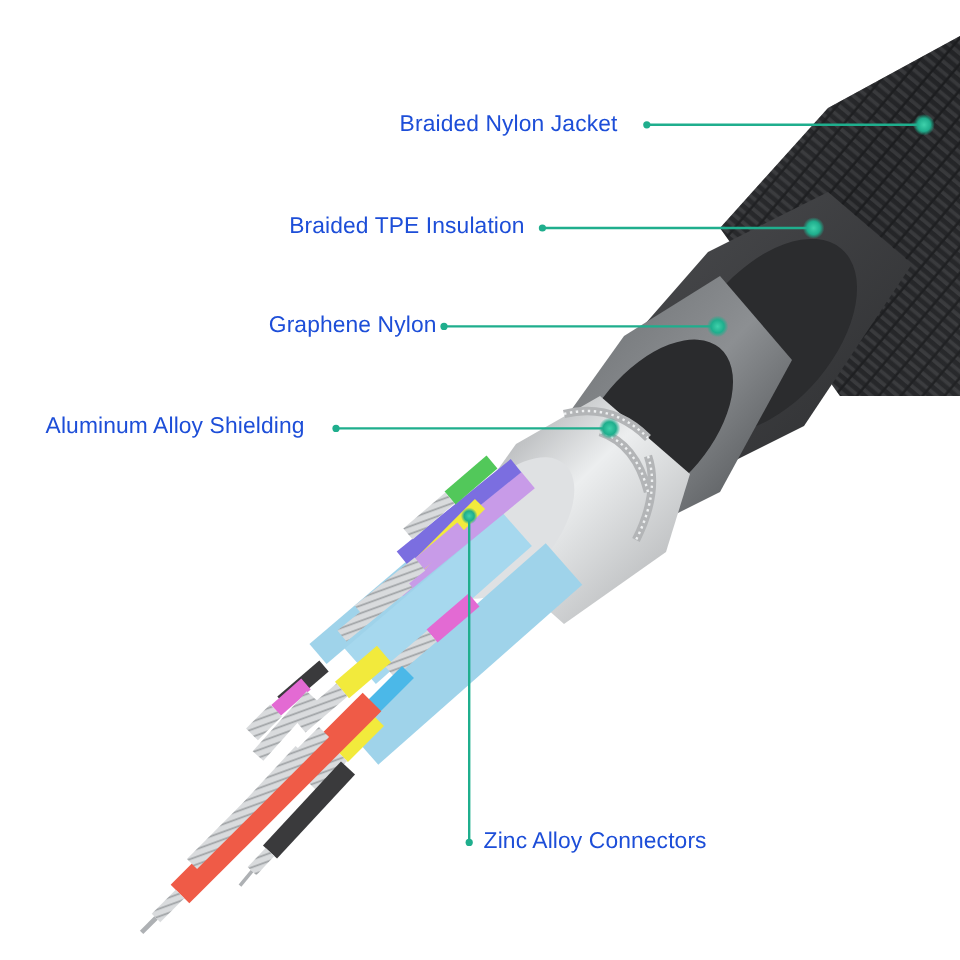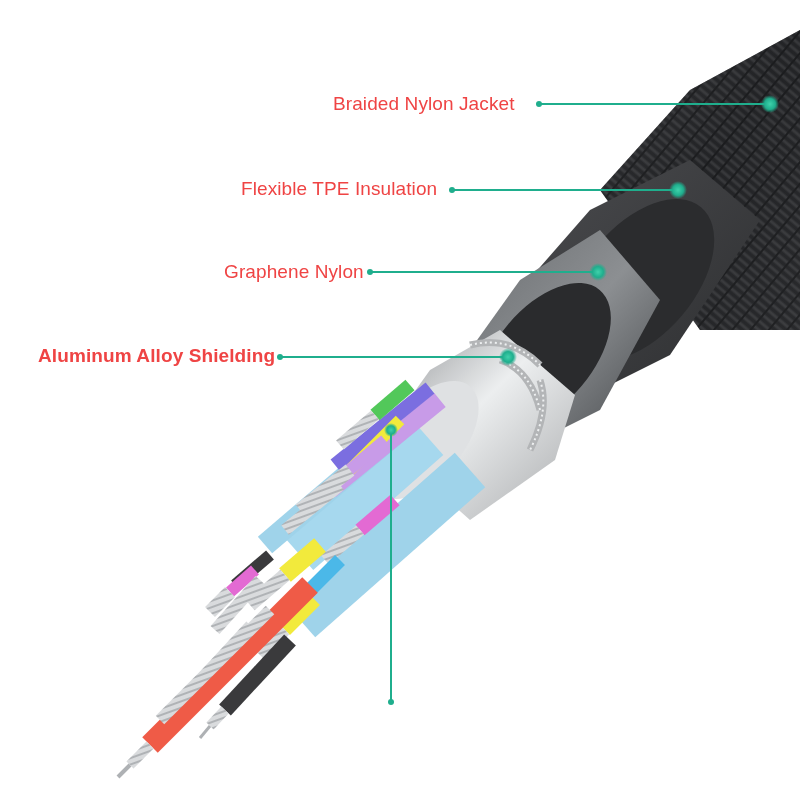--- a/index.html
+++ b/index.html
@@ -15,21 +15,21 @@
       font-family: "Liberation Sans", "DejaVu Sans", sans-serif;
     }
     #stage {
       position: absolute;
       left: 0; top: 0;
       width: 800px; height: 800px;
     }
     .label {
       position: absolute;
       font-size: 19px;
-      color: #ef4444;
+      color: #1d4ed8;
       white-space: nowrap;
       letter-spacing: 0.1px;
       line-height: 1;
     }
     svg { position: absolute; left: 0; top: 0; }
   </style>
 </head>
 <body>
 
 <div id="stage">
@@ -155,16 +155,17 @@
       </g>
       <g>
         <line x1="391" y1="702" x2="391" y2="430" stroke="#1fae8d" stroke-width="2"></line>
         <circle cx="391" cy="702" r="3" fill="#1fae8d"></circle>
         <circle cx="391" cy="430" r="7" fill="url(#gDot)"></circle>
       </g>
     </g>
   </svg>
 
   <div class="label" style="left:333px; top:94px;">Braided Nylon Jacket</div>
-  <div class="label" style="left:241px; top:179px;">Flexible TPE Insulation</div>
+  <div class="label" style="left:241px; top:179px;">Braided TPE Insulation</div>
   <div class="label" style="left:224px; top:262px;">Graphene Nylon</div>
-  <div class="label" style="left:38px; top:346px;font-weight:bold;">Aluminum Alloy Shielding</div>
+  <div class="label" style="left:38px; top:346px;">Aluminum Alloy Shielding</div>
+  <div class="label" style="left:403px; top:692px;">Zinc Alloy Connectors</div>
 </div>
 
 </body></html>

